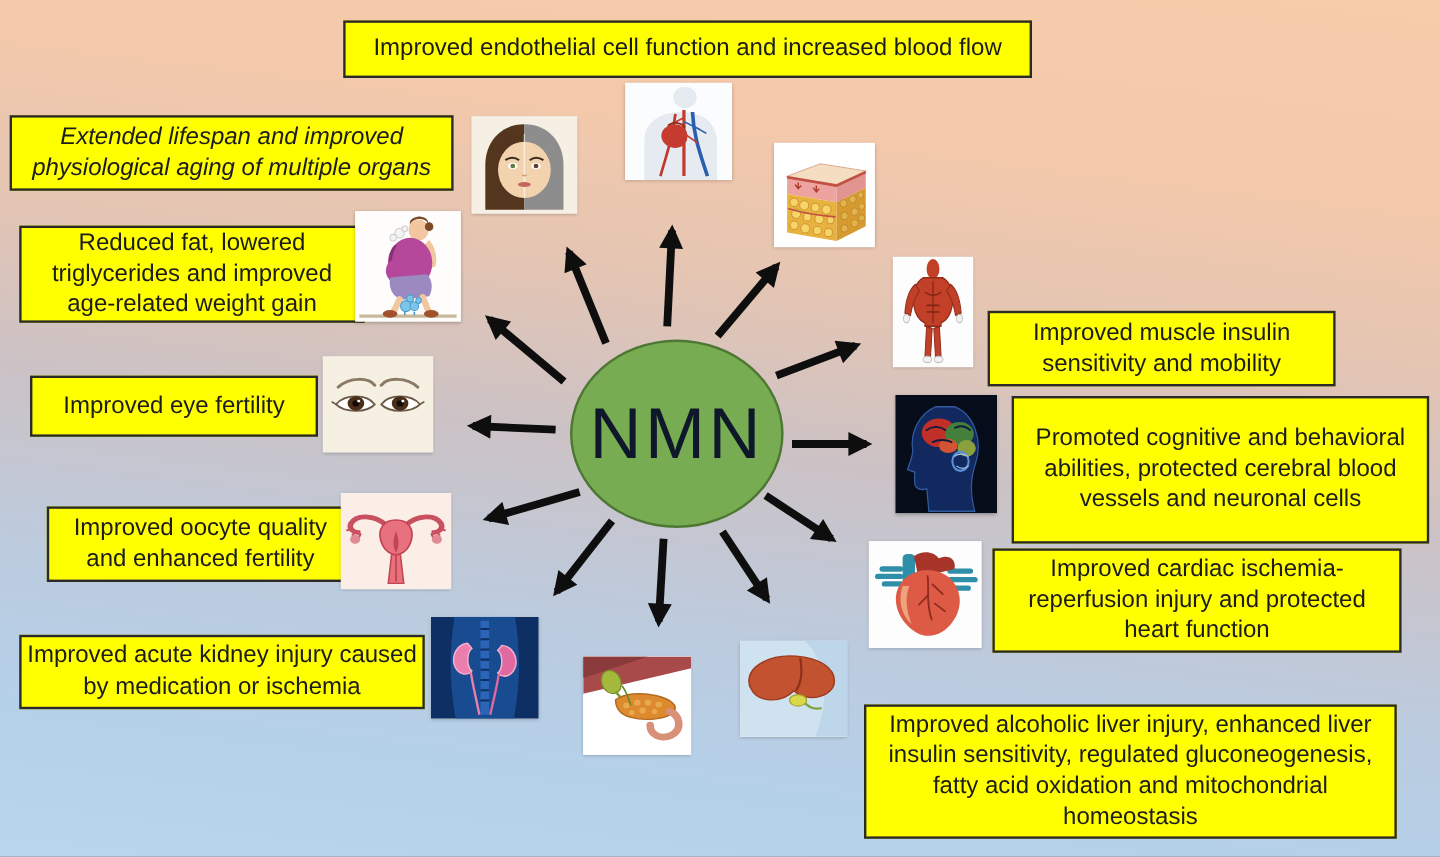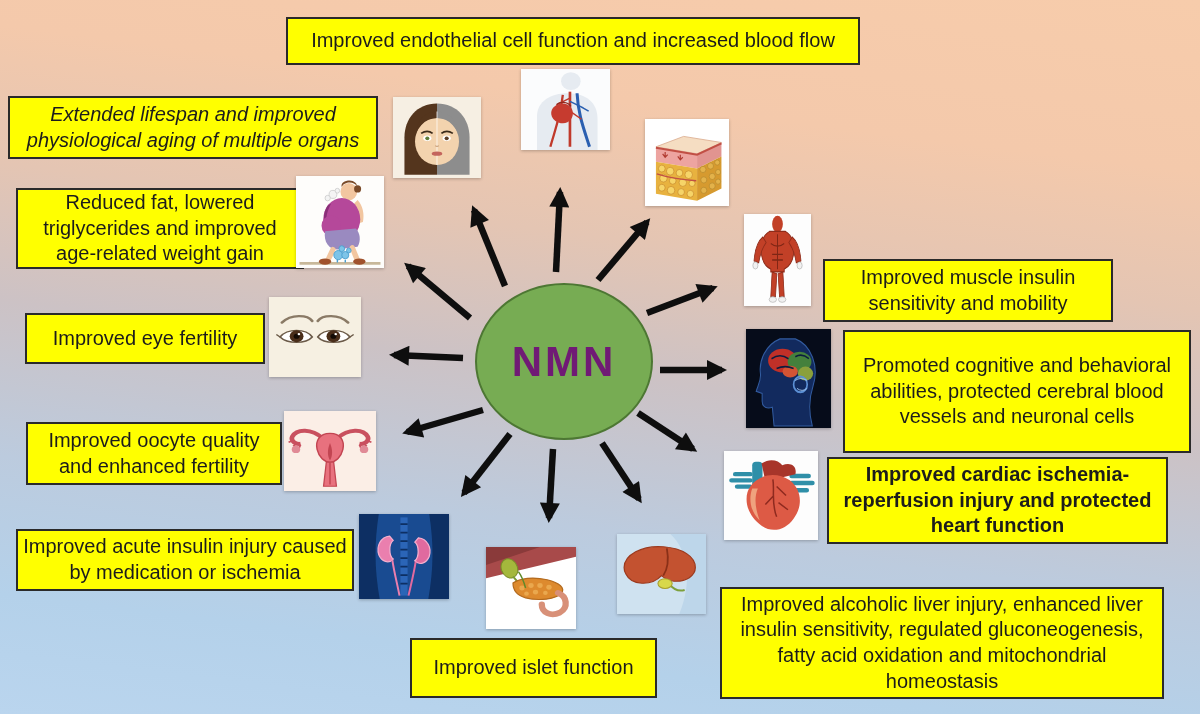--- a/index.html
+++ b/index.html
@@ -14,21 +14,21 @@
     display:flex;align-items:center;justify-content:center;text-align:center;
     font-size:20px;line-height:1.28;color:#1c1c1c;padding:2px 3px;
   }
   .tile{position:absolute;background:#fff;box-shadow:0 1px 3px rgba(0,0,0,.25);}
   .tile svg{display:block;width:100%;height:100%;}
   .center-ellipse{
     position:absolute;left:475px;top:283px;width:178px;height:157px;
     background:#77ac53;border:2px solid #4d7733;border-radius:50%;
     display:flex;align-items:center;justify-content:center;box-sizing:border-box;
   }
-  .center-ellipse span{font-size:42px;font-weight:700;letter-spacing:3px;color:#701a75;}
+  .center-ellipse span{font-size:60px;font-weight:400;letter-spacing:3px;color:#0f172a;}
   .arrows{position:absolute;left:0;top:0;width:1200px;height:714px;pointer-events:none;}
 </style>
 </head>
 <body>
 
 <div class="stage">
 
   <svg class="arrows" viewBox="0 0 1200 714">
     <defs>
       <marker id="ah" viewBox="0 0 10 10" refX="7.5" refY="5" markerWidth="23" markerHeight="20" orient="auto" markerUnits="userSpaceOnUse">
@@ -52,26 +52,25 @@
   </svg>
 
   <div class="center-ellipse">
     <span>NMN</span>
   </div>
 
   <div class="label-box" style="left:286px;top:17px;width:574px;height:48px;">Improved endothelial cell function and increased blood flow</div>
   <div class="label-box" style="left:8px;top:96px;width:370px;height:63px;font-style:italic;">Extended lifespan and improved physiological aging of multiple organs</div>
   <div class="label-box" style="left:16px;top:188px;width:288px;height:81px;">Reduced fat, lowered triglycerides and improved age-related weight gain</div>
   <div class="label-box" style="left:25px;top:313px;width:240px;height:51px;">Improved eye fertility</div>
-  <div class="label-box" style="left:26px;top:422px;width:256px;height:63px;">Improved oocyte quality and enhanced fertility</div>
-  <div class="label-box" style="left:16px;top:529px;width:338px;height:62px;">Improved acute insulin injury caused by medication or ischemia</div>
-  <div class="label-box" style="left:410px;top:638px;width:247px;height:60px;">Improved islet function</div>
+  <div class="label-box" style="left:39px;top:422px;width:256px;height:63px;">Improved oocyte quality and enhanced fertility</div>
+  <div class="label-box" style="left:16px;top:529px;width:338px;height:62px;">Improved acute kidney injury caused by medication or ischemia</div>
   <div class="label-box" style="left:823px;top:227px;width:290px;height:63px;margin-top:32px;">Improved muscle insulin sensitivity and mobility</div>
   <div class="label-box" style="left:843px;top:330px;width:348px;height:123px;">Promoted cognitive and behavioral abilities, protected cerebral blood vessels and neuronal cells</div>
-  <div class="label-box" style="left:827px;top:457px;width:341px;height:87px;font-weight:bold;">Improved cardiac ischemia-reperfusion injury and protected heart function</div>
+  <div class="label-box" style="left:827px;top:457px;width:341px;height:87px;">Improved cardiac ischemia-reperfusion injury and protected heart function</div>
   <div class="label-box" style="left:720px;top:587px;width:444px;height:112px;">Improved alcoholic liver injury, enhanced liver insulin sensitivity, regulated gluconeogenesis, fatty acid oxidation and mitochondrial homeostasis</div>
 
   <div class="tile" style="left:393px;top:97px;width:88px;height:81px;">
     <svg viewBox="0 0 100 100" preserveAspectRatio="none">
       <rect width="100" height="100" fill="#f6efe3"></rect>
       <path d="M50 8 C27 8 13 27 13 50 V96 H50 Z" fill="#54351d"></path>
       <path d="M50 8 C73 8 87 27 87 50 V96 H50 Z" fill="#8d8d8d"></path>
       <ellipse cx="50" cy="55" rx="25" ry="29" fill="#f3d3ae"></ellipse>
       <path d="M50 18 C37 18 27 28 26 46 C31 30 40 26 50 26 Z" fill="#54351d"></path>
       <path d="M50 18 C63 18 73 28 74 46 C69 30 60 26 50 26 Z" fill="#8d8d8d"></path>

